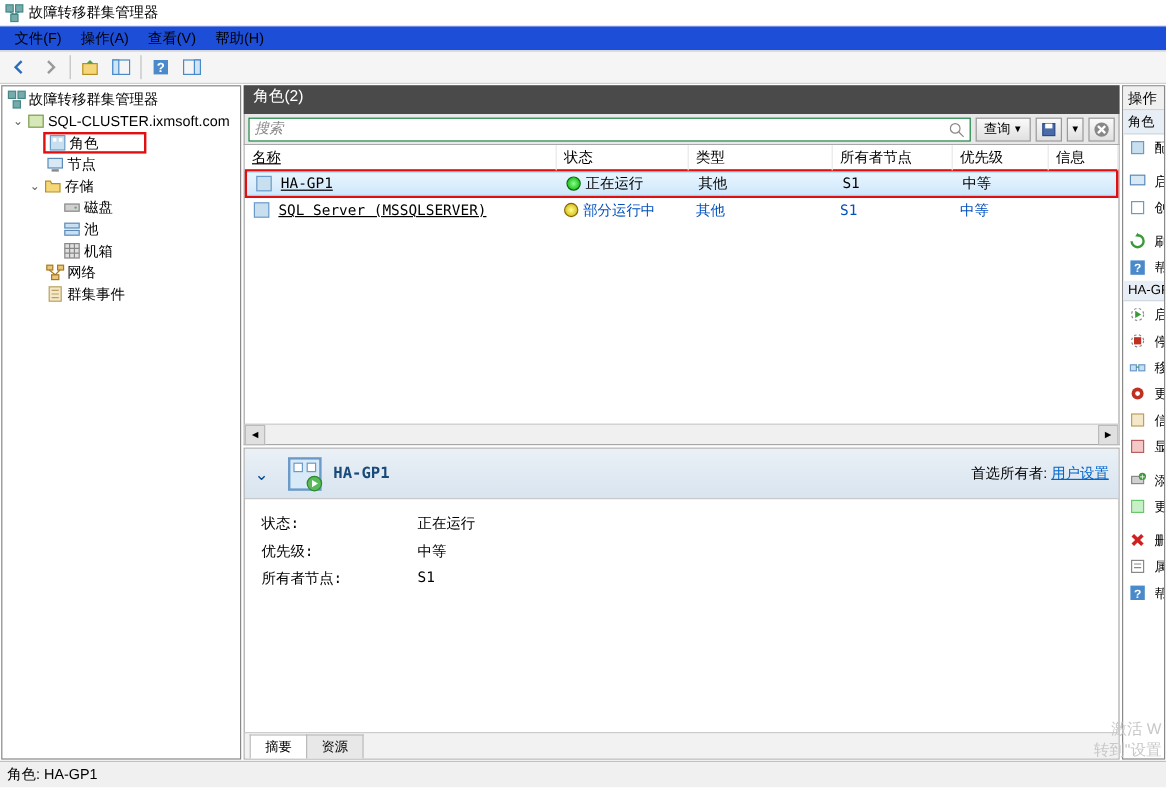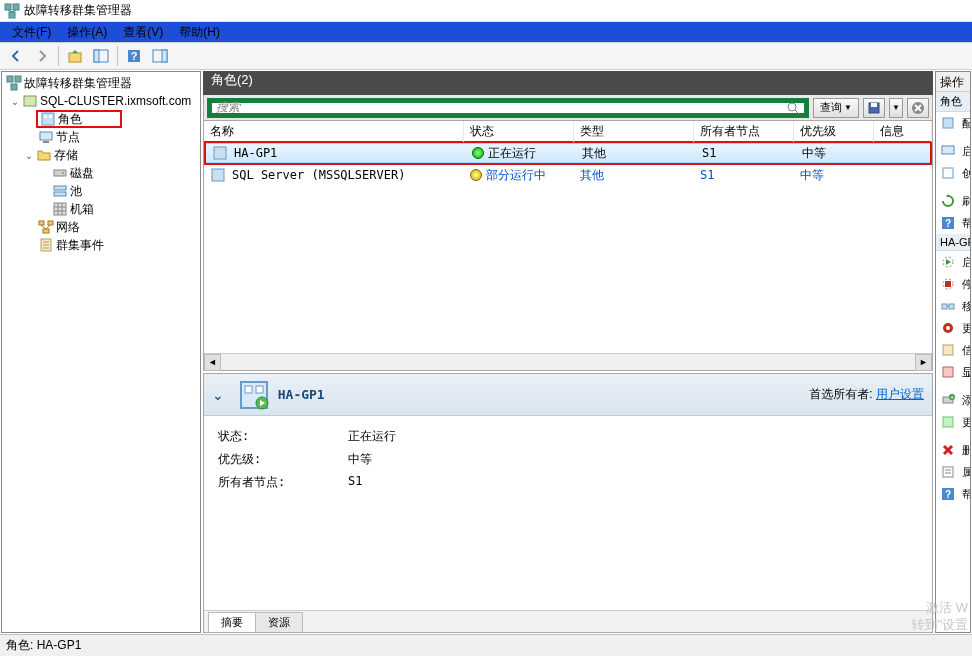--- a/index.html
+++ b/index.html
@@ -13,31 +13,31 @@
 .toolbar-sep { width: 1px; height: 20px; background: #c0c0c0; margin: 0 2px; }
 .main-layout { display: flex; height: 564px; }
 .tree-panel { width: 200px; border: 1px solid #888; background: #fff; overflow: hidden; padding: 2px; margin: 1px; }
 .tree-item { display: flex; align-items: center; height: 18px; padding: 0 2px; cursor: default; white-space: nowrap; }
 .tree-toggle { width: 14px; text-align: center; font-size: 10px; color: #666; }
 .tree-icon { width: 16px; height: 16px; display: inline-flex; align-items: center; justify-content: center; margin-right: 2px; }
 .highlight-red { border: 2px solid #e01010; }
 .center-panel { flex: 1; display: flex; flex-direction: column; margin: 1px; }
 .center-header { height: 24px; background: #4a4a4a; color: #fff; display: flex; align-items: flex-start; padding: 0 8px; font-size: 13px; }
 .search-row { height: 26px; background: #e8e8e8; display: flex; align-items: center; padding: 3px; gap: 4px; border: 1px solid #a8a8a8; border-top: none; }
-.search-box { flex: 1; height: 20px; background: #fff; border: 5px solid #15803d; display: flex; align-items: center; padding: 0 4px; color: #888; font-style: italic; }
+.search-box { flex: 1; height: 20px; background: #fff; border: 1px solid #15803d; display: flex; align-items: center; padding: 0 4px; color: #888; font-style: italic; }
 .search-mag { float: right; }
 .query-btn { height: 20px; padding: 0 6px; background: linear-gradient(#fafafa,#e0e0e0); border: 1px solid #999; display: flex; align-items: center; gap: 2px; font-size: 11px; }
 .icon-btn { width: 22px; height: 20px; background: linear-gradient(#fafafa,#e0e0e0); border: 1px solid #999; display: flex; align-items: center; justify-content: center; }
 .list-area { flex: 1; background: #fff; border: 1px solid #a8a8a8; border-top: none; position: relative; }
 .list-header { display: flex; height: 22px; background: #fff; border-bottom: 1px solid #d8d8d8; }
 .list-header > div { padding: 2px 6px; border-right: 1px solid #e8e8e8; font-size: 12px; }
 .list-row { display: flex; height: 20px; align-items: center; }
 .list-row > div { padding: 0 6px; font-size: 12px; font-family: "SimSun", monospace; }
 .list-row.selected { background: linear-gradient(#e9f5ff,#cfe8fb); border-top: 1px solid #a8d8f8; border-bottom: 1px solid #a8d8f8; }
-.col-name { width: 260px; display: flex; align-items: center; gap: 4px; }
+.col-name { width: 260px; display: flex; align-items: center; gap: 4px; text-decoration: underline; }
 .col-status { width: 110px; display: flex; align-items: center; gap: 4px; }
 .col-type { width: 120px; }
 .col-owner { width: 100px; }
 .col-priority { width: 80px; }
 .col-info { flex: 1; }
 .status-dot-green { width: 12px; height: 12px; border-radius: 50%; background: radial-gradient(#8f8,#0a0); border: 1px solid #060; display: inline-block; }
 .status-dot-yellow { width: 12px; height: 12px; border-radius: 50%; background: radial-gradient(#ff8,#ca0); border: 1px solid #860; display: inline-block; }
 .hscroll { position: absolute; bottom: 0; left: 0; right: 0; height: 17px; background: #f0f0f0; border-top: 1px solid #ccc; display: flex; align-items: center; }
 .hscroll-arrow { width: 17px; height: 17px; background: #e0e0e0; border: 1px solid #bbb; text-align: center; font-size: 9px; line-height: 15px; }
 .detail-panel { height: 260px; border: 1px solid #a8a8a8; background: #fff; margin-top: 2px; display: flex; flex-direction: column; }

